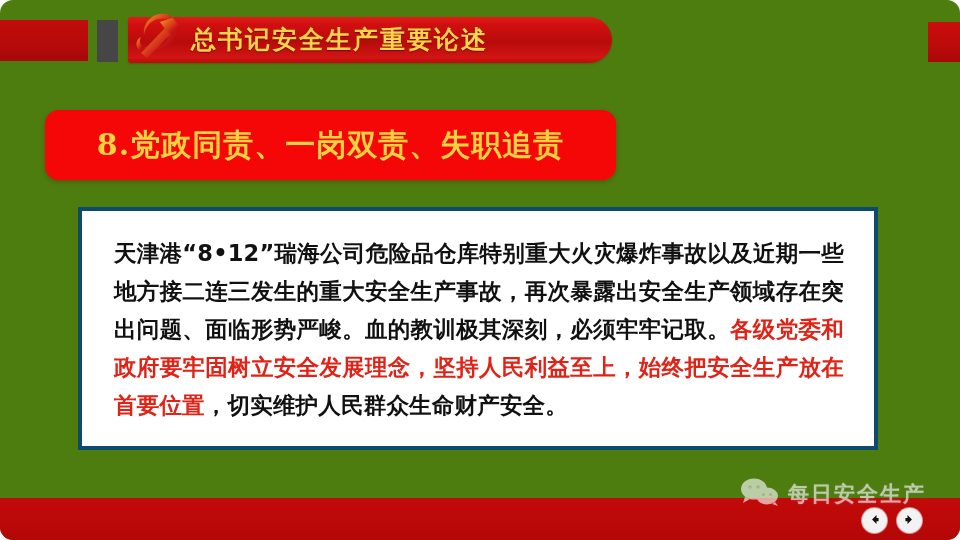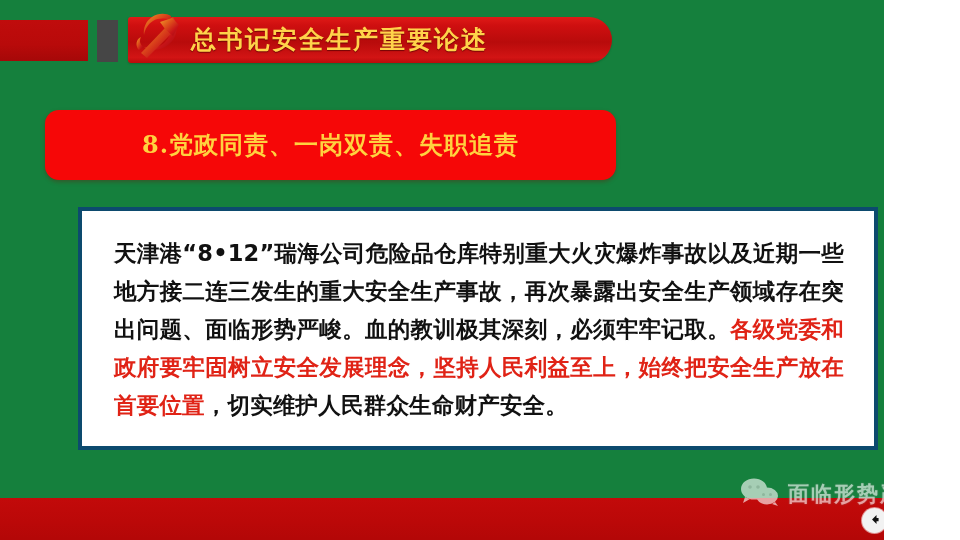--- a/index.html
+++ b/index.html
@@ -5,24 +5,25 @@
   html, body {
     margin: 0;
     padding: 0;
     background: #ffffff;
   }
   body {
     font-family: "DejaVu Sans", "Liberation Sans", sans-serif;
   }
   #slide {
     position: relative;
-    width: 884px;
+    width: 960px;
     height: 540px;
-    background: #15803d;
+    background: #4d7c0f;
     overflow: hidden;
+    border-radius: 13px;
   }
 
   
   .hdr-block-red {
     position: absolute;
     left: 0;
     top: 20px;
     width: 88px;
     height: 41px;
     background: linear-gradient(180deg, #c00c0c 0%, #b80a0a 60%, #a50808 100%);
@@ -89,21 +90,21 @@
   }
   .title-pill-text {
     position: absolute;
     left: 0;
     top: 0;
     right: 0;
     height: 70px;
     line-height: 70px;
     text-align: center;
     font-family: "DejaVu Serif", "Liberation Serif", serif;
-    font-size: 24px;
+    font-size: 30px;
     font-weight: bold;
     letter-spacing: 1px;
     color: #ffd23f;
     white-space: nowrap;
   }
 
   
   .content-box {
     position: absolute;
     left: 78px;
@@ -234,21 +235,21 @@
         <ellipse cx="14" cy="12" rx="13" ry="10.5" fill="#ffffff"></ellipse>
         <path d="M5 20 L3 26 L10 22 Z" fill="#ffffff"></path>
         <circle cx="10" cy="10" r="1.8" fill="#d8d8d8"></circle>
         <circle cx="18" cy="10" r="1.8" fill="#d8d8d8"></circle>
         <ellipse cx="27" cy="19" rx="11" ry="8.5" fill="#ffffff"></ellipse>
         <path d="M35 25 L38 29 L32 27 Z" fill="#ffffff"></path>
         <circle cx="23.5" cy="17.5" r="1.5" fill="#d8d8d8"></circle>
         <circle cx="30.5" cy="17.5" r="1.5" fill="#d8d8d8"></circle>
       </svg>
     </span>
-    <span class="watermark-text">面临形势严峻</span>
+    <span class="watermark-text">每日安全生产</span>
   </div>
 
   <div class="nav-arrows">
     <div class="nav-btn">
       <span>
         <svg viewBox="0 0 16 16" width="13" height="13" aria-hidden="true">
           <path d="M10.5 2.5 L5 8 L10.5 13.5 L10.5 10 L13 10 L13 6 L10.5 6 Z" fill="#111111"></path>
         </svg>
       </span>
     </div>

